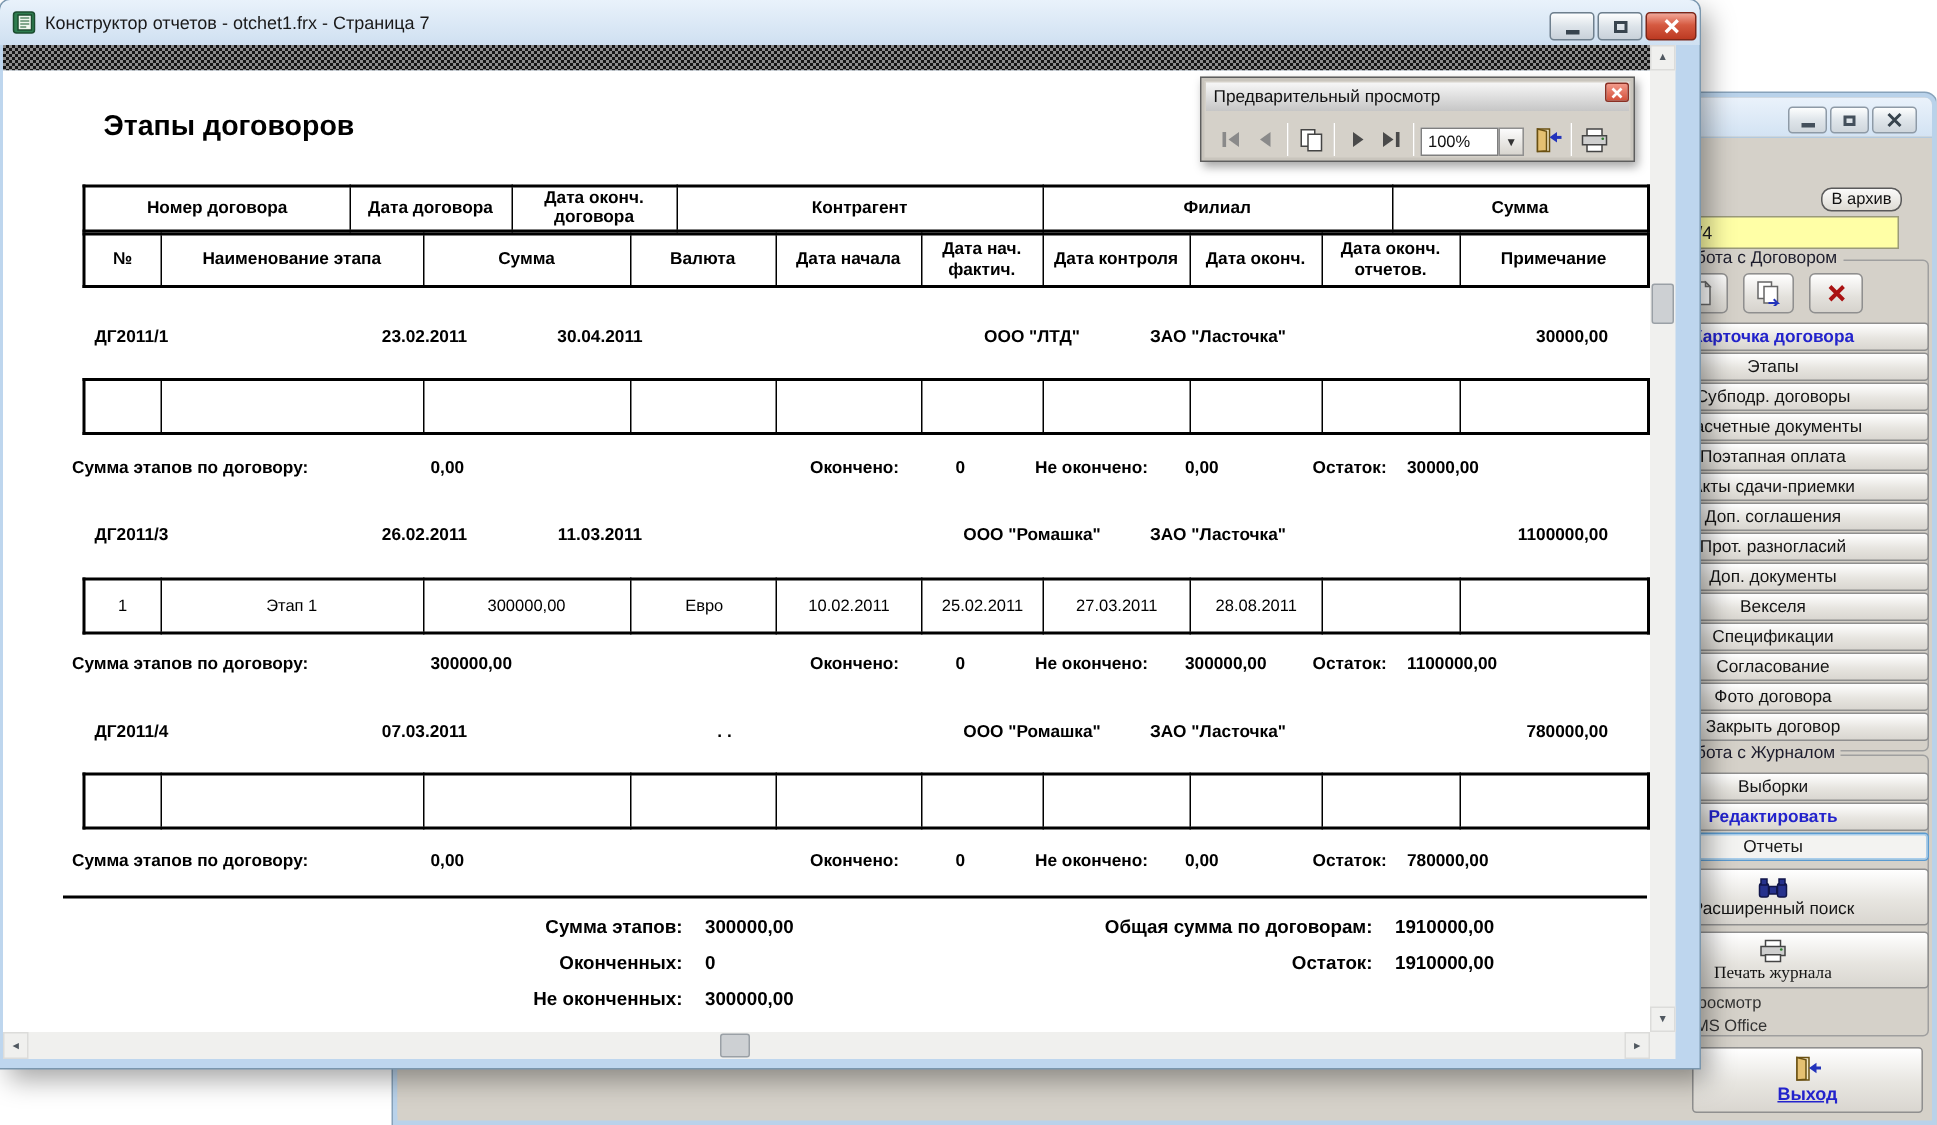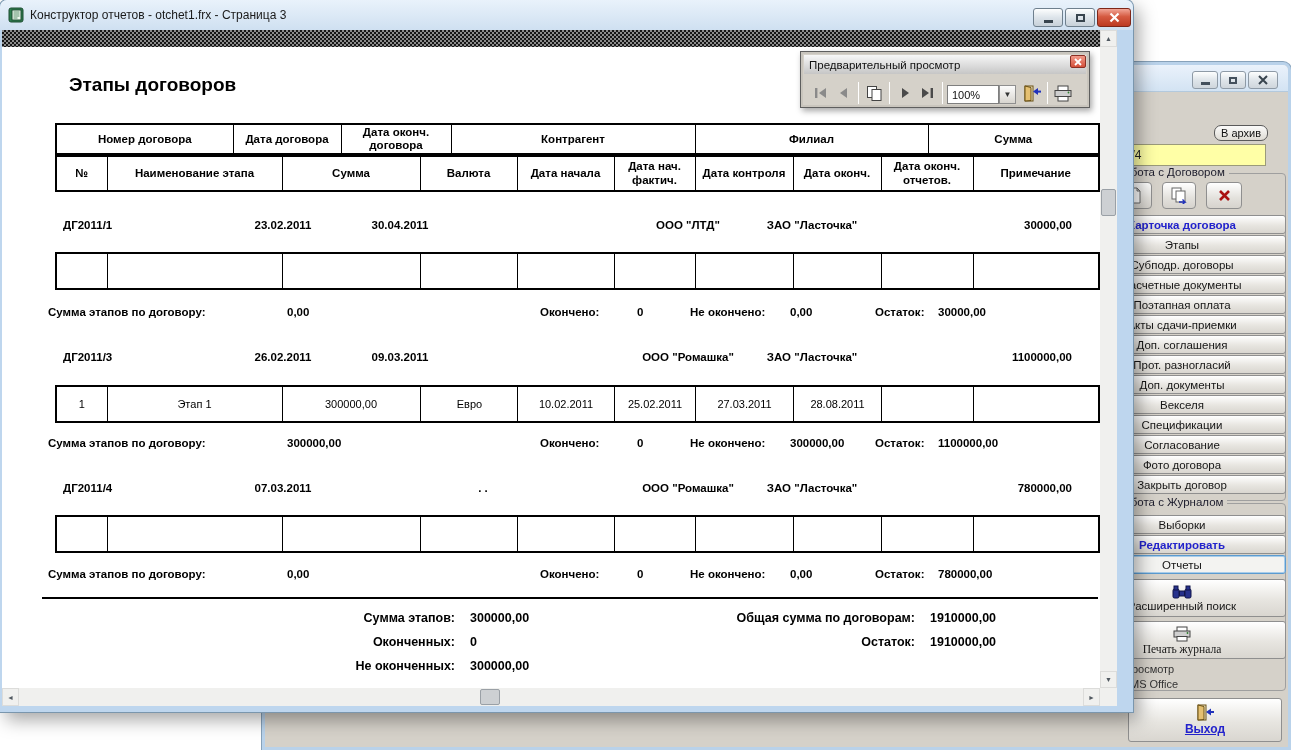--- a/index.html
+++ b/index.html
@@ -242,21 +242,21 @@
     </div>
   </div>
 
   <div class="front-win">
     <div class="fw-titlebar">
       <svg style="margin-left:8px;" width="16" height="16" viewBox="0 0 16 16">
         <rect x="1" y="1" width="14" height="14" rx="2" fill="#2e7d4f" stroke="#1c4d30"></rect>
         <rect x="4" y="3" width="9" height="10" fill="#eef7ee" stroke="#1c4d30"></rect>
         <path d="M5.5 5 h6 M5.5 7 h6 M5.5 9 h6 M5.5 11 h4" stroke="#5d8f6d" stroke-width="1"></path>
       </svg>
-      <span class="fw-title-text">Конструктор отчетов - otchet1.frx - Страница 3</span>
+      <span class="fw-title-text">Конструктор отчетов - otchet1.frx - Страница 7</span>
     </div>
     <div class="wbtn silver" style="left:1033px; width:30px;">
         <span class="bar"></span>
       </div>
     <div class="wbtn silver" style="left:1065px; width:30px;">
         <span class="box"></span>
       </div>
     <div class="wbtn red" style="left:1097px; width:34px;">
       <svg width="11" height="11" viewBox="0 0 11 11">
           <path d="M1.5 1.5 L9.5 9.5 M9.5 1.5 L1.5 9.5" stroke="#ffffff" stroke-width="2.2"></path>
@@ -361,21 +361,21 @@
         <span style="left:635px;">0</span>
         <span style="left:688px;">Не окончено:</span>
         <span style="left:788px;">0,00</span>
         <span style="left:873px;">Остаток:</span>
         <span style="left:936px;">30000,00</span>
       </div>
 
       <div class="g-row" style="top:304px;">
         <span style="left:61px;">ДГ2011/3</span>
         <span style="left:231px; width:100px; text-align:center;">26.02.2011</span>
-        <span style="left:348px; width:100px; text-align:center;">09.03.2011</span>
+        <span style="left:348px; width:100px; text-align:center;">11.03.2011</span>
         <span style="left:606px; width:160px; text-align:center;">ООО "Ромашка"</span>
         <span style="left:730px; width:160px; text-align:center;">ЗАО "Ласточка"</span>
         <span style="left:930px; width:140px; text-align:right;">1100000,00</span>
       </div>
       <table class="rtable" style="position:absolute; left:53px; top:338px; width:1043px;">
         <colgroup>
             <col style="width:51px">
             <col style="width:175px">
             <col style="width:138px">
             <col style="width:97px">

